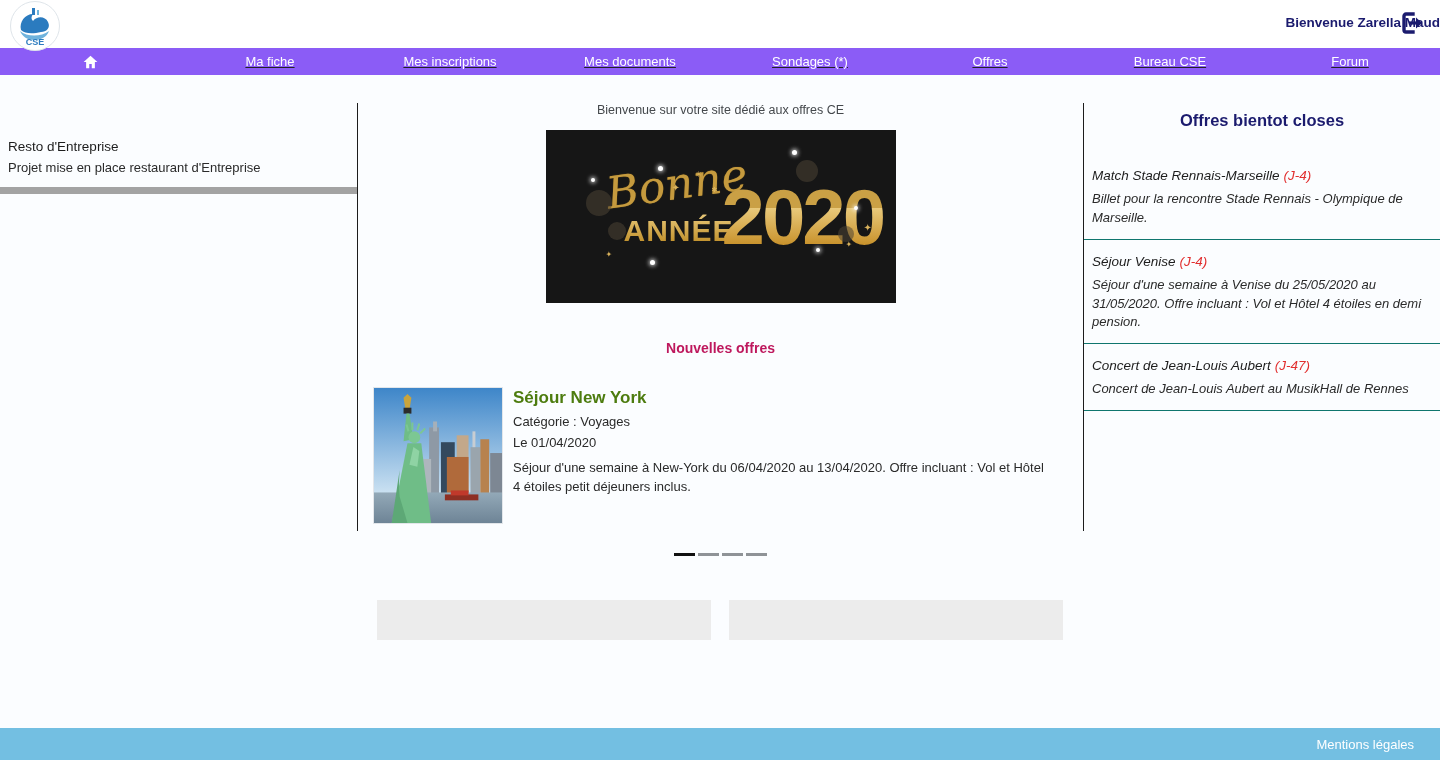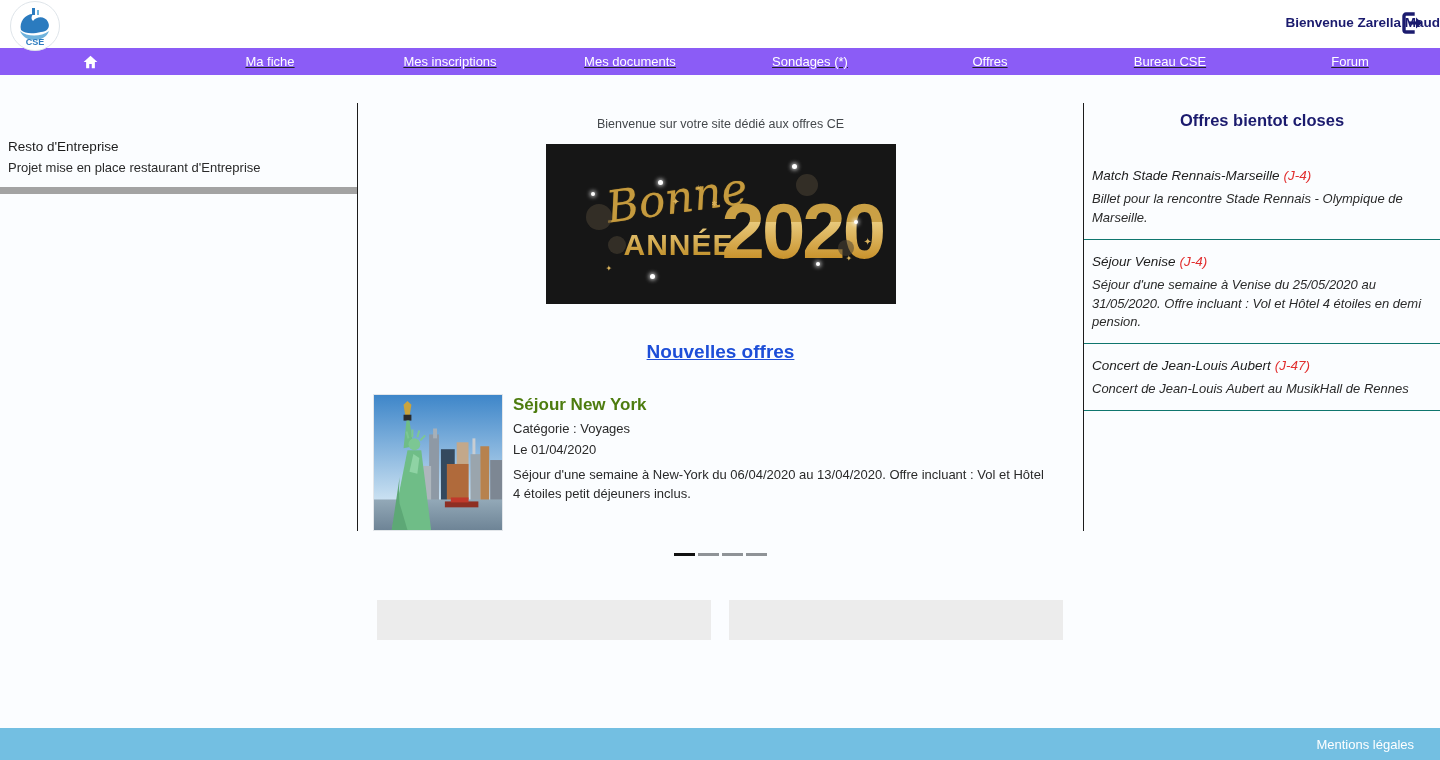--- a/index.html
+++ b/index.html
@@ -32,42 +32,42 @@
   .survey-item { margin-top:36px; padding:0 10px 12px 8px;
                  border-bottom:7px solid #a3a3a3; cursor:pointer; }
   .survey-item .t { font-size:13.5px; color:#1d1d1d; }
   .survey-item .d { font-size:13px; color:#2a2a2a; margin-top:6px; }
   
   .closing-item { padding:14px 12px 11px 8px; border-bottom:1px solid #0f766e; cursor:pointer;font-style:italic; }
   .closing-item .t { font-size:13.5px; color:#1d1d1d; }
   .closing-item .badge { color:#e12f2f; margin-left:4px; }
   .closing-item .d { font-size:13px; color:#2a2a2a; margin-top:7px; line-height:1.45; }
   
-  .site-subtitle { font-size:12.5px; color:#44484c; margin-top:14px; }
+  .site-subtitle { font-size:12.5px; color:#44484c; margin-top:0; }
   .banner { width:350px; height:173px; margin-top:13px; background:#161616;
             position:relative; overflow:hidden; }
   .banner .script { position:absolute; left:60px; top:28px;
             font-family:"DejaVu Serif",serif; font-style:italic;
             font-size:44px; color:#c59a3e; transform:rotate(-8deg);
             text-shadow:0 0 1px #8a6a20; }
   .banner .annee { position:absolute; left:78px; top:84px; font-weight:bold;
             font-size:30px; letter-spacing:1px; color:#d8ad52;
             background:linear-gradient(#e8c87a,#b9861d);
             -webkit-background-clip:text; background-clip:text;
             -webkit-text-fill-color:transparent; }
   .banner .year { position:absolute; left:176px; top:48px; font-weight:bold;
             font-size:78px; line-height:1; letter-spacing:-3px; color:#d8a63c;
             background:linear-gradient(#caa045 38%,#e9ca7c 38%,#c2871c 95%);
             -webkit-background-clip:text; background-clip:text;
             -webkit-text-fill-color:transparent; }
   .spark { position:absolute; color:#d9b25c; font-size:10px; }
   .dotw  { position:absolute; background:#fff; border-radius:50%;
            box-shadow:0 0 4px 1px rgba(255,255,255,.8); }
   .bokeh { position:absolute; background:#4c4334; border-radius:50%; opacity:.55; }
-  .section-title { color:#1d4ed8; font-weight:bold; font-size:19px; margin-top:37px;text-decoration:underline; }
+  .section-title { color:#be185d; font-weight:bold; font-size:14px; margin-top:37px; }
   .offer-row { align-self:stretch; display:flex; margin-top:31px; padding-left:15px; cursor:pointer; }
   .offer-img { width:130px; height:137px; border:1px solid #e2e6ea; flex:none; }
   .offer-txt { margin-left:10px; max-width:540px; }
   .offer-txt h3 { font-size:17px; color:#4d7c0f; margin-top:1px; }
   .offer-meta { font-size:13px; color:#2a2a2a; margin-top:6px; }
   .offer-desc { font-size:13px; color:#2a2a2a; margin-top:9px; line-height:1.45; }
   
   .dots { display:flex; justify-content:center; gap:3px; margin-top:22px; }
   .dash { width:21px; height:3px; background:#8f9397; cursor:pointer; }
   .dash.active { background:#111; }

